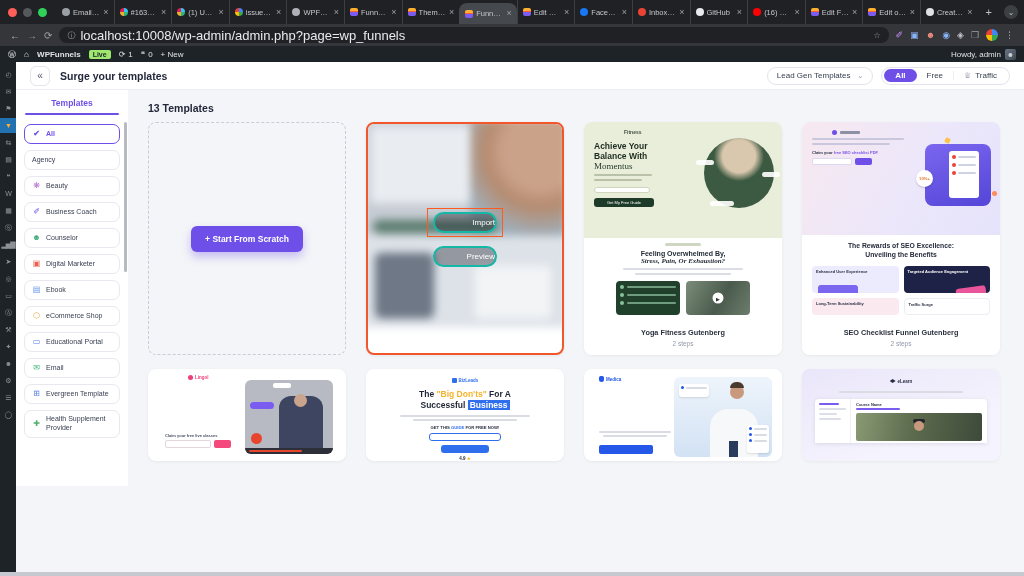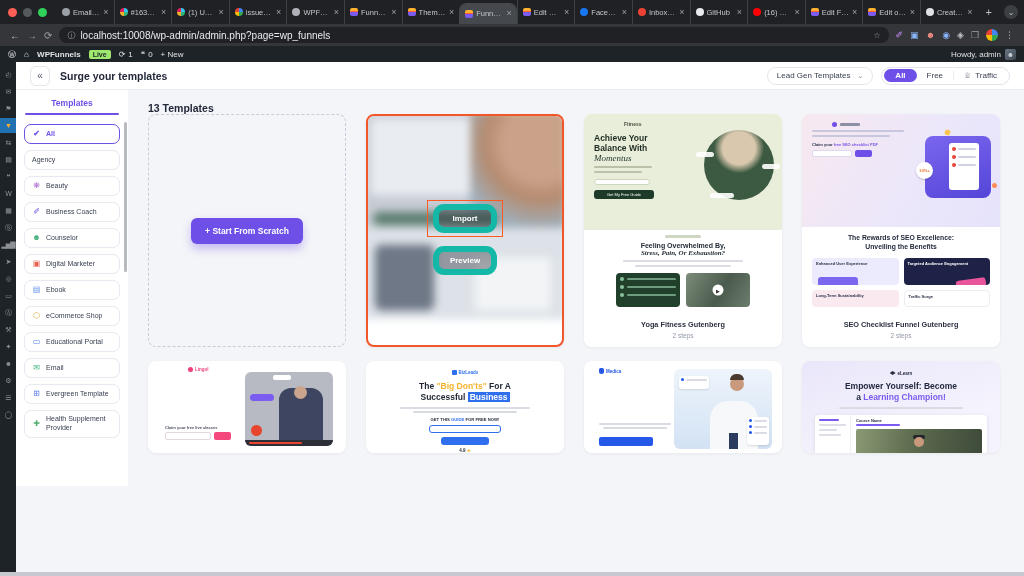--- a/index.html
+++ b/index.html
@@ -27,21 +27,21 @@
   .fav-wp{background:#dfe1e4}
   .tab-label{font-size:7.5px;color:#c3c7cc;white-space:nowrap;overflow:hidden;text-overflow:ellipsis;flex:1}
   .tab-close{color:#9aa0a6;font-size:9px;flex:none;line-height:1}
   .newtab{color:#bdc1c6;font-size:11px;padding:0 8px;flex:none;display:flex;align-items:center}
   .tab-overflow{flex:none;width:14px;height:14px;border-radius:50%;background:#3c4043;color:#bdc1c6;font-size:8px;display:flex;align-items:center;justify-content:center;margin-left:4px}
 
   .toolbar{position:absolute;top:24px;left:0;right:0;height:22px;background:#35363a;display:flex;align-items:center;gap:7px;padding:0 10px}
   .navbtn{color:#9aa0a6;font-size:10px;flex:none}
   .urlpill{flex:1;height:16px;background:#202124;border-radius:9px;display:flex;align-items:center;gap:5px;padding:0 8px;min-width:0}
   .url-ico{color:#9aa0a6;font-size:8px;flex:none}
-  .url-text{font-size:10px;color:#e8eaed;white-space:nowrap;overflow:hidden;flex:1}
+  .url-text{font-size:13px;color:#e8eaed;white-space:nowrap;overflow:hidden;flex:1}
   .ext{font-size:9px;flex:none;line-height:1}
   .profile-dot{width:12px;height:12px;border-radius:50%;background:conic-gradient(#4285f4 0 25%,#34a853 0 50%,#fbbc05 0 75%,#ea4335 0);flex:none}
 
   
   .adminbar{position:absolute;top:46px;left:0;right:0;height:16px;background:#1d2327;display:flex;align-items:center;gap:8px;padding:0 8px;color:#dfe1e4;font-size:8px}
   .ab-item{display:flex;align-items:center;gap:3px}
   .live-badge{background:#9fe870;color:#1d2327;font-weight:bold;font-size:7px;padding:1px 4px;border-radius:2px}
   .ab-right{margin-left:auto;display:flex;align-items:center;gap:4px}
   .avatar{width:11px;height:11px;background:linear-gradient(135deg,#6b7684,#3e4750);border-radius:2px;display:flex;align-items:center;justify-content:center;color:#cfd4da;font-size:7px}
 
@@ -67,21 +67,21 @@
   .sidebar{position:absolute;top:28px;left:0;width:112px;height:396px;background:#fff;z-index:2}
   .side-tab{text-align:center;color:#6e50e8;font-weight:bold;font-size:8.5px;padding:8px 0 5px}
   .side-underline{height:2px;background:#6e50e8;margin:0 9px;border-radius:1px}
   .cat-list{padding:9px 8px 0 8px;display:flex;flex-direction:column;gap:6px}
   .cat{border:1px solid #e8e9f0;border-radius:7px;display:flex;align-items:center;gap:5px;padding:4px 7px;font-size:7px;color:#3a4052;background:#fff;min-height:20px;line-height:1.25}
   .cat.active{border:1.2px solid #6e50e8;color:#6e50e8;font-weight:bold}
   .ci{font-size:8px;width:9px;text-align:center;flex:none}
   .side-scrollbar{position:absolute;right:1px;top:32px;width:3px;height:150px;background:#b7bac1;border-radius:2px}
 
   .main{position:absolute;left:132px;top:28px;right:0;bottom:0;padding:12px 24px 0 0}
-  .count{font-size:10.5px;font-weight:bold;color:#23283a;margin-bottom:0}
+  .count{font-size:10.5px;font-weight:bold;color:#23283a;margin-bottom:8px}
   .grid{display:grid;grid-template-columns:repeat(4,1fr);column-gap:20px;row-gap:14px}
   .card{background:#fff;border-radius:8px;position:relative;overflow:hidden;box-shadow:0 1px 3px rgba(25,28,50,.06)}
   .h1{height:233px}
   .h2{height:92px}
   .card-footer{position:absolute;left:0;right:0;bottom:0;height:36px;background:#fff;display:flex;flex-direction:column;align-items:center;justify-content:center;gap:3px;z-index:2}
   .card-title{font-size:7.3px;font-weight:bold;color:#2c3140}
   .card-steps{font-size:6.5px;color:#9298a8}
 
   
   .scratch{background:transparent;border:1.5px dashed #c9cbd9;box-shadow:none;display:flex;align-items:center;justify-content:center}
@@ -91,29 +91,29 @@
   .physio{border:2px solid #f2572b}
   .ph-img{position:absolute;left:0;right:0;top:0;height:197px;background:#c7ccd4;filter:blur(4px);transform:scale(1.06)}
   .ph-img div{position:absolute}
   .ph-a{left:8px;top:8px;width:105px;height:72px;background:#e9edf2;border-radius:3px}
   .ph-b{right:0;top:0;width:92px;height:112px;background:radial-gradient(circle at 72% 28%,#caa289 0 34%,#b58b6f 50%,#9fb0bd 78%)}
   .ph-c{left:10px;top:96px;width:118px;height:13px;background:#5f7f72;border-radius:7px}
   .ph-d{left:0;bottom:0;right:0;height:86px;background:#dde2e8}
   .ph-e{left:12px;bottom:8px;width:56px;height:62px;background:#6e7886;border-radius:6px}
   .ph-f{right:16px;bottom:8px;width:72px;height:50px;background:#f2f4f6;border-radius:4px}
   .ph-btns{position:absolute;left:0;right:0;top:84px;display:flex;flex-direction:column;align-items:center;gap:9px;z-index:2}
-  .pill-btn{border:6px solid #14b8a6;color:#fff;background:rgba(30,34,44,.38);border-radius:11px;font-size:8px;font-weight:bold;padding:4px 0;width:64px;text-align:center}
+  .pill-btn{border:2px solid #14b8a6;color:#fff;background:rgba(30,34,44,.38);border-radius:11px;font-size:8px;font-weight:normal;padding:4px 0;width:64px;text-align:right}
   .import-box{border:1.5px solid #ff5a1f;padding:3px 5px}
 
   
   .yg-hero{height:116px;background:#e9eedb;position:relative;padding:9px 10px}
   .yg-tag{position:absolute;top:7px;left:40px;font-size:5px;color:#45503f;font-weight:bold}
   .yg-left{width:56%;margin-top:10px}
   .yg-h{font-size:8.5px;font-weight:bold;color:#1d2b20;line-height:1.2}
-  .yg-it{font-family:"Liberation Serif",serif;font-style:italic;font-size:9px;color:#27392b}
+  .yg-it{font-family:"Liberation Serif",serif;font-size:9px;color:#27392b}
   .bar{background:#b9c2a8;height:2px;border-radius:1px;margin-top:3px}
   .yg-field{width:56px;height:6px;background:#fff;border:1px solid #cfd6bd;border-radius:3px;margin-top:6px}
   .yg-btn{width:60px;height:9px;background:#1e3a28;border-radius:3px;color:#fff;font-size:4px;display:flex;align-items:center;justify-content:center;margin-top:5px}
   .yg-circle{position:absolute;right:8px;top:16px;width:70px;height:70px;border-radius:50%;background:radial-gradient(circle at 50% 26%,#d9c8ae 0 26%,#3c5a41 40% 100%)}
   .chip{position:absolute;background:#fff;border-radius:4px;height:5px;width:18px;opacity:.9}
   .yg-s2{height:81px;background:#fff;text-align:center;padding-top:5px}
   .s2-badge{width:36px;height:3px;background:#cfd6c2;border-radius:2px;margin:0 auto 4px}
   .s2-h1{font-size:7px;font-weight:bold;color:#222c38}
   .s2-h2{font-size:7px;font-weight:bold;font-style:italic;font-family:"Liberation Serif",serif;color:#1c2631}
   .s2-sub{width:120px;margin:3px auto 0;background:#dadde4;height:2px;border-radius:1px}
@@ -714,24 +714,20 @@
               </span>
           </span>
         </div>
       </div>
 
       <div class="card h2 el">
         <div class="el-brand">
             <span class="cap"></span>
             <span>eLearn</span>
           </div>
-        <div class="el-h">
-          <span>Empower Yourself: Become</span><br>
-          <span>a </span><span class="purp">Learning Champion!</span>
-        </div>
         <div class="cbar el-sub"></div>
         <div class="el-panel">
           <div class="el-side">
               <span class="pbar"></span>
               <span class="lbar"></span>
               <span class="lbar" style="width:18px"></span>
               <span class="lbar" style="width:22px"></span>
             </div>
           <div class="el-body">
             <div class="el-course">Course Name</div>

